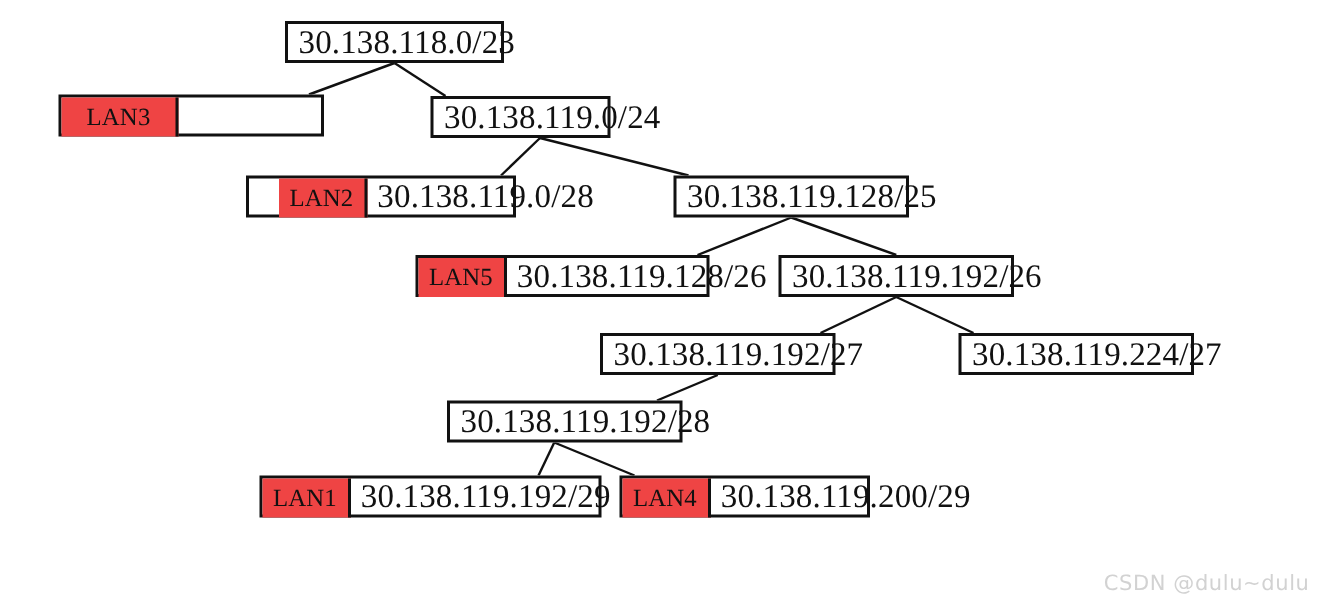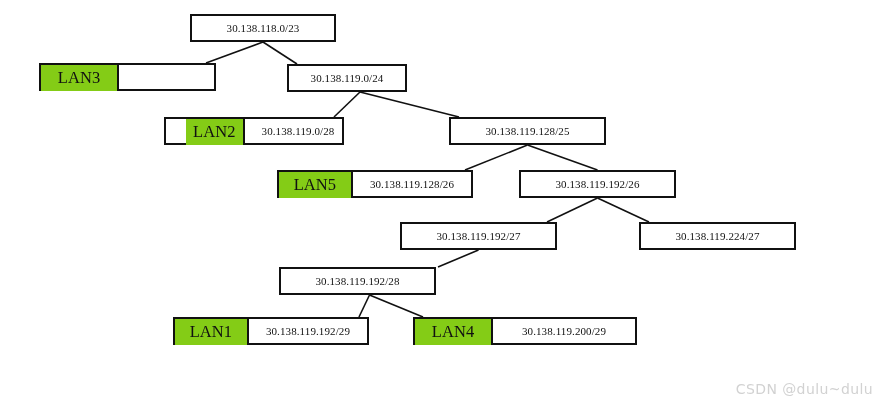--- a/index.html
+++ b/index.html
@@ -30,36 +30,36 @@
     height: 28px;
     display: flex;
     align-items: stretch;
     z-index: 3;
   }
   .node .cidr {
     display: flex;
     align-items: center;
     justify-content: center;
     flex: 1 1 auto;
-    padding: 0 17px;
-    font-size: 11px;
+    padding: 0 7px;
+    font-size: 22px;
     line-height: 1;
     color: #111111;
     white-space: nowrap;
     letter-spacing: 0.1px;
   }
   .node .lan {
     display: flex;
     align-items: center;
     justify-content: center;
     padding: 13px 7px;
     font-size: 16.5px;
     line-height: 1;
     color: #111111;
-    background: #84cc16;
+    background: #ef4444;
     border-right: 2px solid #111111;
     white-space: nowrap;
     letter-spacing: 0.1px;
   }
   #caption {
     position: absolute;
     left: 0;
     top: 363px;
     width: 885px;
     text-align: center;
@@ -121,28 +121,28 @@
       </div>
       <div class="node" style="left: 519px; top: 170px; width: 157px;">
         <div class="cidr">30.138.119.192/26</div>
       </div>
       <div class="node" style="left: 400px; top: 222px; width: 157px;">
         <div class="cidr">30.138.119.192/27</div>
       </div>
       <div class="node" style="left: 639px; top: 222px; width: 157px;">
         <div class="cidr">30.138.119.224/27</div>
       </div>
-      <div class="node" style="left: 279px; top: 267px; width: 157px; text-align: center;">
+      <div class="node" style="left: 298px; top: 267px; width: 157px; text-align: center;">
         <div class="cidr">30.138.119.192/28</div>
       </div>
-      <div class="node" style="left: 173px; top: 317px; width: 196px;">
+      <div class="node" style="left: 173px; top: 317px; width: 228px;">
         <div class="lan" style="width: 62px;">LAN1</div>
         <div class="cidr">30.138.119.192/29</div>
       </div>
-      <div class="node" style="left: 413px; top: 317px; width: 224px;">
+      <div class="node" style="left: 413px; top: 317px; width: 167px;">
         <div class="lan" style="width: 62px;">LAN4</div>
         <div class="cidr">30.138.119.200/29</div>
       </div>
     </div>
 
 
   <div id="watermark">CSDN @dulu~dulu</div>
 
 </div>
 

